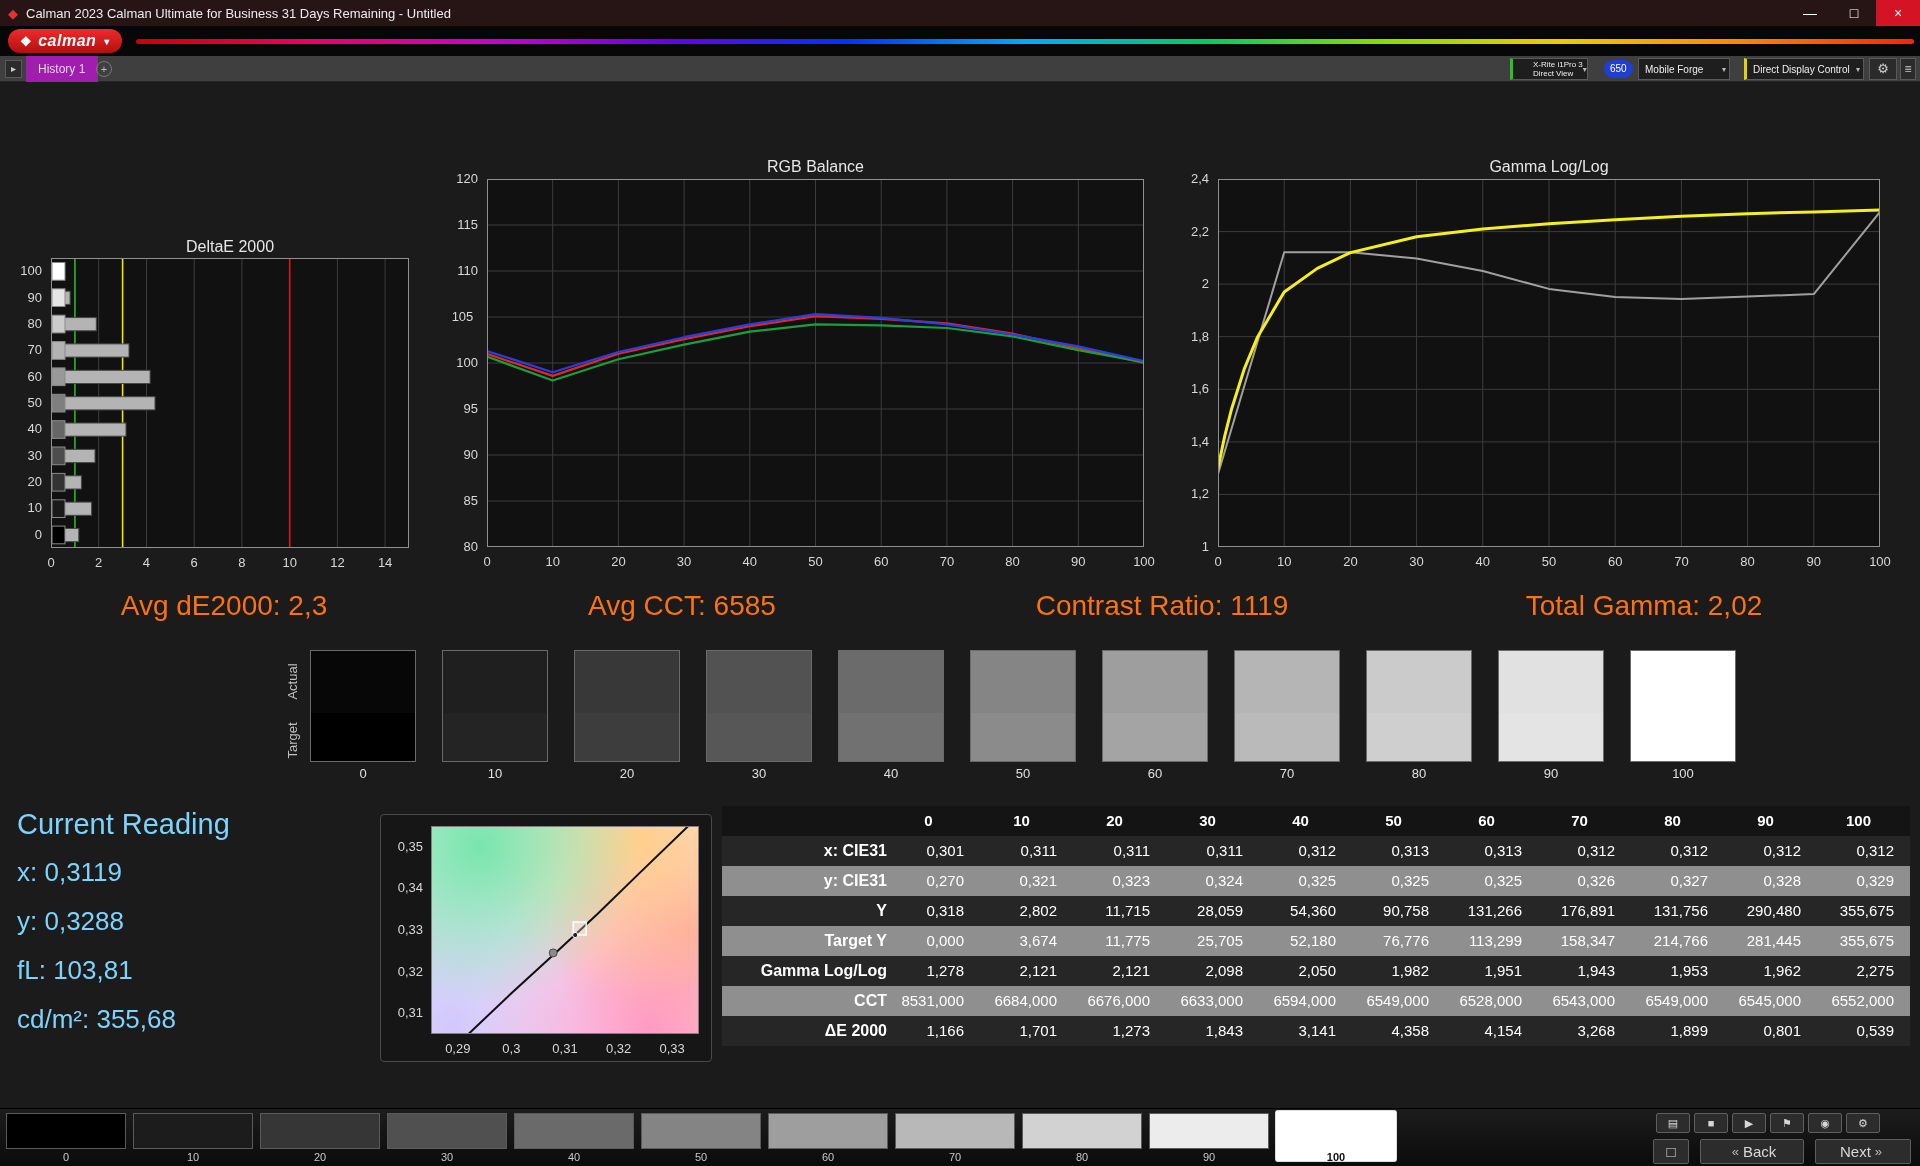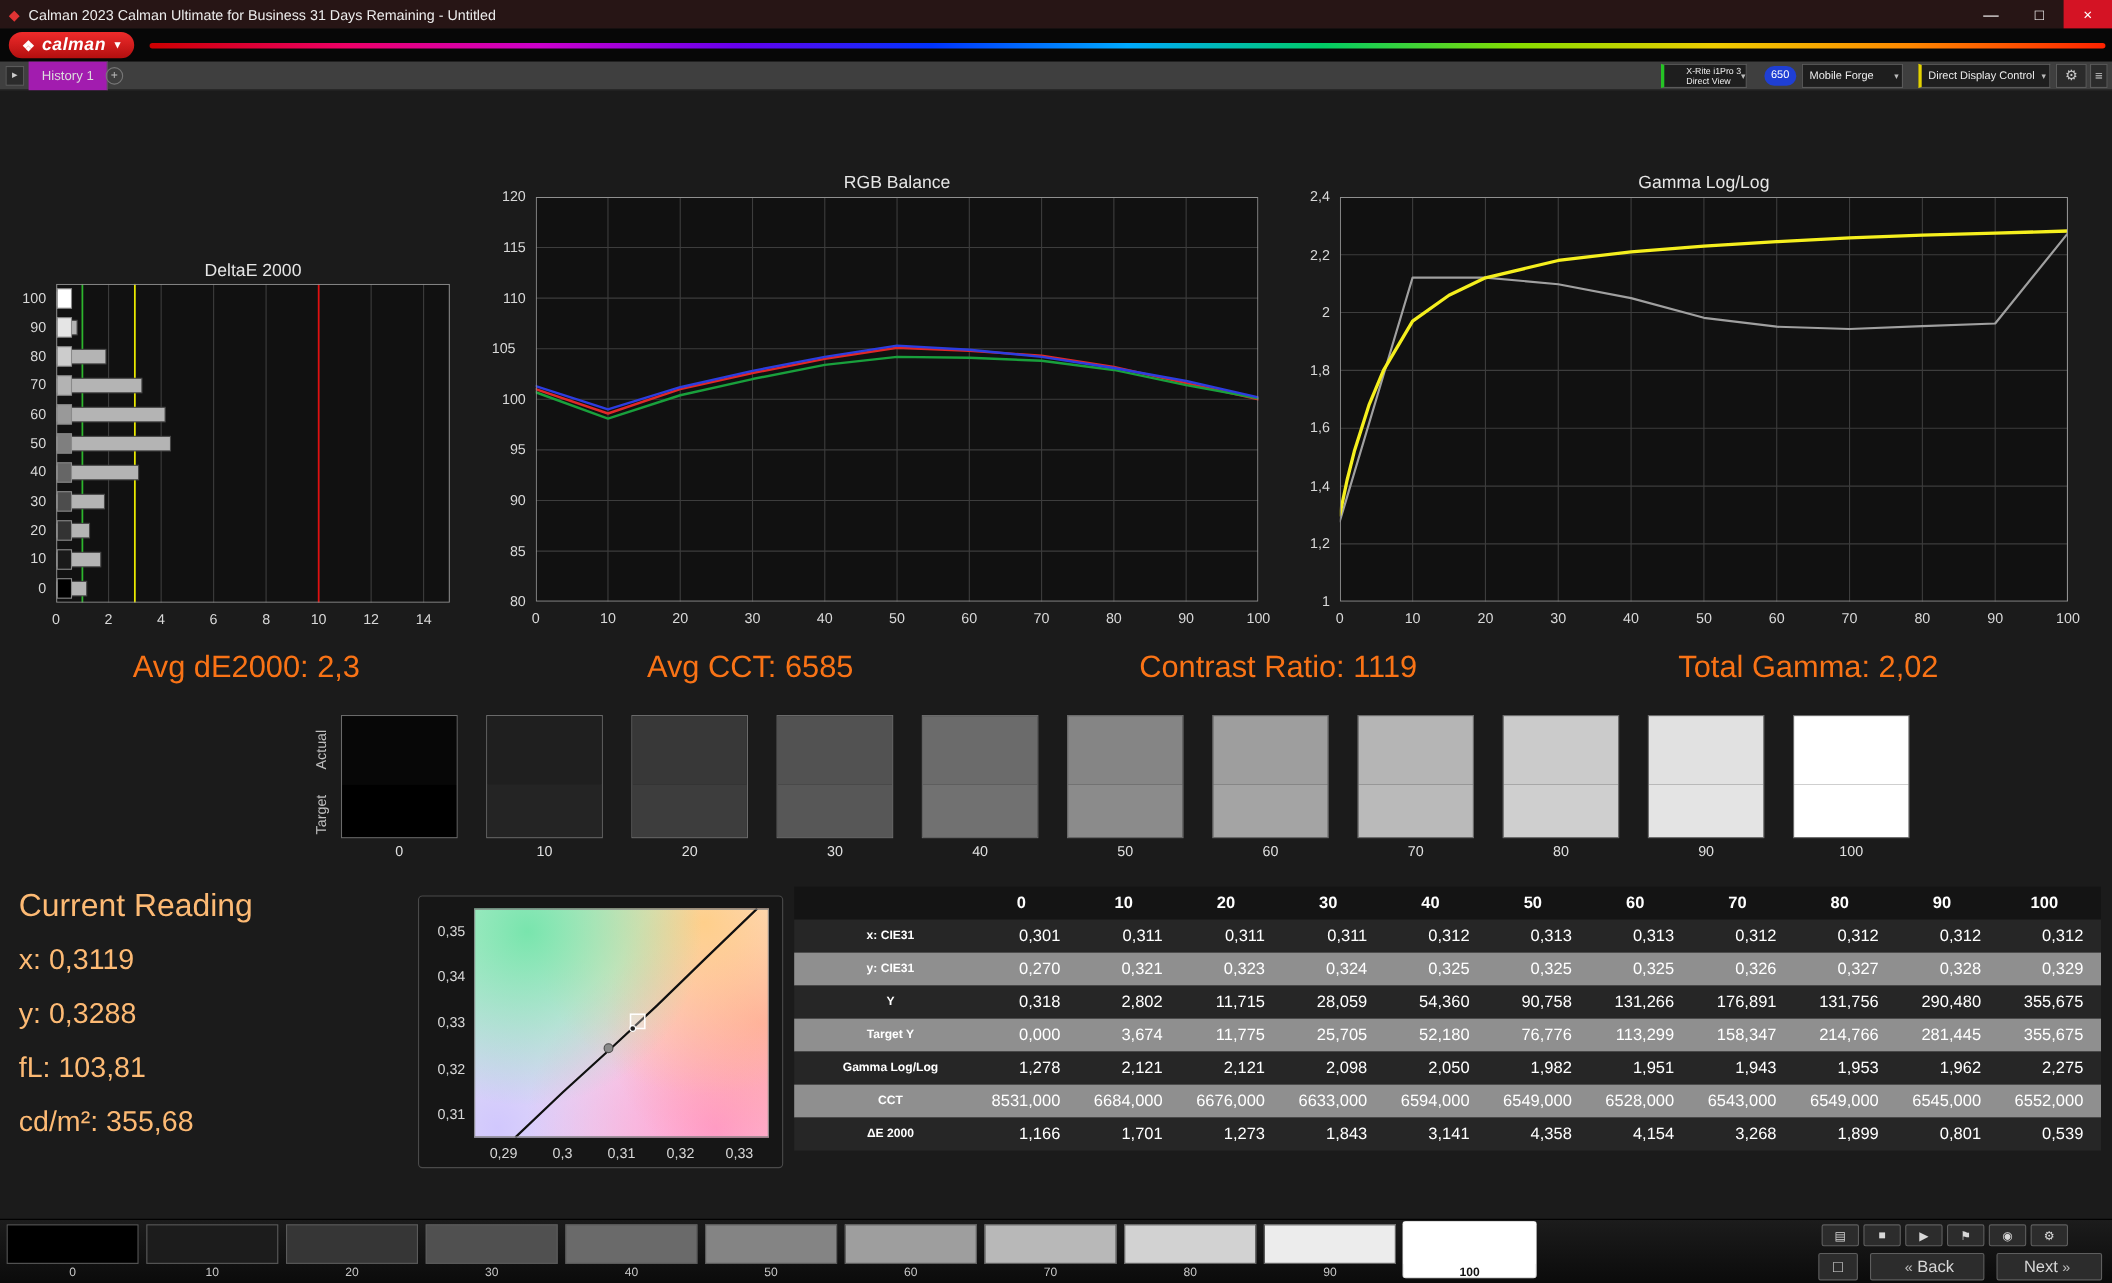--- a/index.html
+++ b/index.html
@@ -45,21 +45,21 @@
   .summary-item{position:absolute;transform:translateX(-50%);font-size:28px;color:#f97316;white-space:nowrap}
 
   
   .swatch-strip{position:absolute;left:0;top:640px;width:1920px;height:152px}
   .rot-label{position:absolute;width:70px;font-size:13px;color:#c0c0c0;text-align:center;transform:rotate(-90deg)}
   .swatch{position:absolute;top:10px;width:106px;height:112px;border:1px solid #6a6a6a;cursor:pointer}
   .swatch .half{width:100%}
   .swatch-label{position:absolute;top:126px;width:106px;text-align:center;font-size:13px;color:#e0e0e0}
 
   
-  .current-reading{position:absolute;left:17px;top:808px;color:#fdba74}
+  .current-reading{position:absolute;left:17px;top:808px;color:#7dd3fc}
   .cr-title{font-size:29px;margin-bottom:16px}
   .cr-line{font-size:26px;margin-bottom:18px}
 
   
   .cie-panel{position:absolute;left:380px;top:814px;width:332px;height:248px;background:#161616;border:1px solid #4a4a4a;border-radius:4px}
   .cie-bg{position:absolute;left:50px;top:11px;width:268px;height:208px;
     background:
       radial-gradient(circle at 18% 10%, rgba(115,228,170,.95), rgba(115,228,170,0) 55%),
       radial-gradient(circle at 78% 6%, rgba(255,205,130,.9), rgba(255,205,130,0) 55%),
       radial-gradient(circle at 97% 50%, rgba(255,160,150,.8), rgba(255,160,150,0) 50%),
@@ -67,21 +67,21 @@
       radial-gradient(circle at 8% 96%, rgba(205,195,255,.9), rgba(205,195,255,0) 55%),
       linear-gradient(135deg,#d4f0de,#fcf0f4 55%,#ffdce9)}
 
   
   .results-table{position:absolute;left:722px;top:806px;width:1188px}
   .trow{display:flex;height:30px}
   .trow.dark{background:#262626}
   .trow.shade{background:#8f8f8f}
   .trow.thead{background:#141414}
   .tcell{width:93px;height:30px;line-height:30px;text-align:right;padding-right:16px;font-size:15px;color:#fff;white-space:nowrap}
-  .tlabel{width:165px;height:30px;line-height:30px;text-align:center;padding-left:10px;font-size:11px;font-weight:bold;color:#fff;white-space:nowrap}
+  .tlabel{width:165px;height:30px;line-height:30px;text-align:right;padding-left:10px;font-size:16px;font-weight:bold;color:#fff;white-space:nowrap}
   .thead .tcell{text-align:center;padding-right:10px;font-weight:bold}
 
   
   .bottombar{position:absolute;left:0;top:1108px;width:1920px;height:58px;background:linear-gradient(#1c1c1c,#0b0b0b);border-top:1px solid #000}
   .patchbtn{position:absolute;top:4px;width:120px;height:50px;cursor:pointer}
   .patchbtn .patch{height:36px;border:1px solid #5a5a5a}
   .patchbtn .plabel{margin-top:2px;text-align:center;font-size:11px;color:#c8c8c8}
   .patchbtn.sel{top:2px;background:#fff;border-radius:2px;box-shadow:0 0 0 1px #ddd}
   .patchbtn.sel .patch{height:38px;border:1px solid #fff}
   .patchbtn.sel .plabel{color:#111;font-weight:bold}
@@ -222,21 +222,21 @@
         <polyline points="0.0,174.8 65.7,196.9 131.4,174.8 197.1,160.1 262.8,147.2 328.5,137.1 394.2,139.8 459.9,144.4 525.6,154.6 591.3,169.3 657.0,184.0" fill="none" stroke="#e02828" stroke-width="2.2" stroke-linejoin="round" stroke-linecap="round"></polyline>
         <polyline points="0.0,177.6 65.7,201.5 131.4,180.3 197.1,165.6 262.8,152.7 328.5,145.4 394.2,146.3 459.9,149.0 525.6,157.3 591.3,171.1 657.0,183.1" fill="none" stroke="#19a03c" stroke-width="2.2" stroke-linejoin="round" stroke-linecap="round"></polyline>
         <polyline points="0.0,172.0 65.7,193.2 131.4,173.0 197.1,158.2 262.8,145.4 328.5,135.2 394.2,138.9 459.9,145.4 525.6,155.5 591.3,167.4 657.0,182.2" fill="none" stroke="#2d3de0" stroke-width="2.2" stroke-linejoin="round" stroke-linecap="round"></polyline>
         <rect x="0.5" y="0.5" width="656" height="367" fill="none" stroke="#909090"></rect>
       </svg>
   <div class="tick" style="left: 0px; top: 381px; width: 31px; text-align: right;">80</div>
       <div class="tick" style="left: 0px; top: 335px; width: 31px; text-align: right;">85</div>
       <div class="tick" style="left: 0px; top: 289px; width: 31px; text-align: right;">90</div>
       <div class="tick" style="left: 0px; top: 243px; width: 31px; text-align: right;">95</div>
       <div class="tick" style="left: 0px; top: 197px; width: 31px; text-align: right;">100</div>
-      <div class="tick" style="left: 0px; top: 151px; width: 31px; text-align: left;">105</div>
+      <div class="tick" style="left: 0px; top: 151px; width: 31px; text-align: center;">105</div>
       <div class="tick" style="left: 0px; top: 105px; width: 31px; text-align: right;">110</div>
       <div class="tick" style="left: 0px; top: 59px; width: 31px; text-align: right;">115</div>
       <div class="tick" style="left: 0px; top: 13px; width: 31px; text-align: right;">120</div>
       <div class="tick" style="left: 20px; top: 396px; width: 40px; text-align: center;">0</div>
       <div class="tick" style="left: 85.7px; top: 396px; width: 40px; text-align: center;">10</div>
       <div class="tick" style="left: 151.4px; top: 396px; width: 40px; text-align: center;">20</div>
       <div class="tick" style="left: 217.1px; top: 396px; width: 40px; text-align: center;">30</div>
       <div class="tick" style="left: 282.8px; top: 396px; width: 40px; text-align: center;">40</div>
       <div class="tick" style="left: 348.5px; top: 396px; width: 40px; text-align: center;">50</div>
       <div class="tick" style="left: 414.2px; top: 396px; width: 40px; text-align: center;">60</div>

